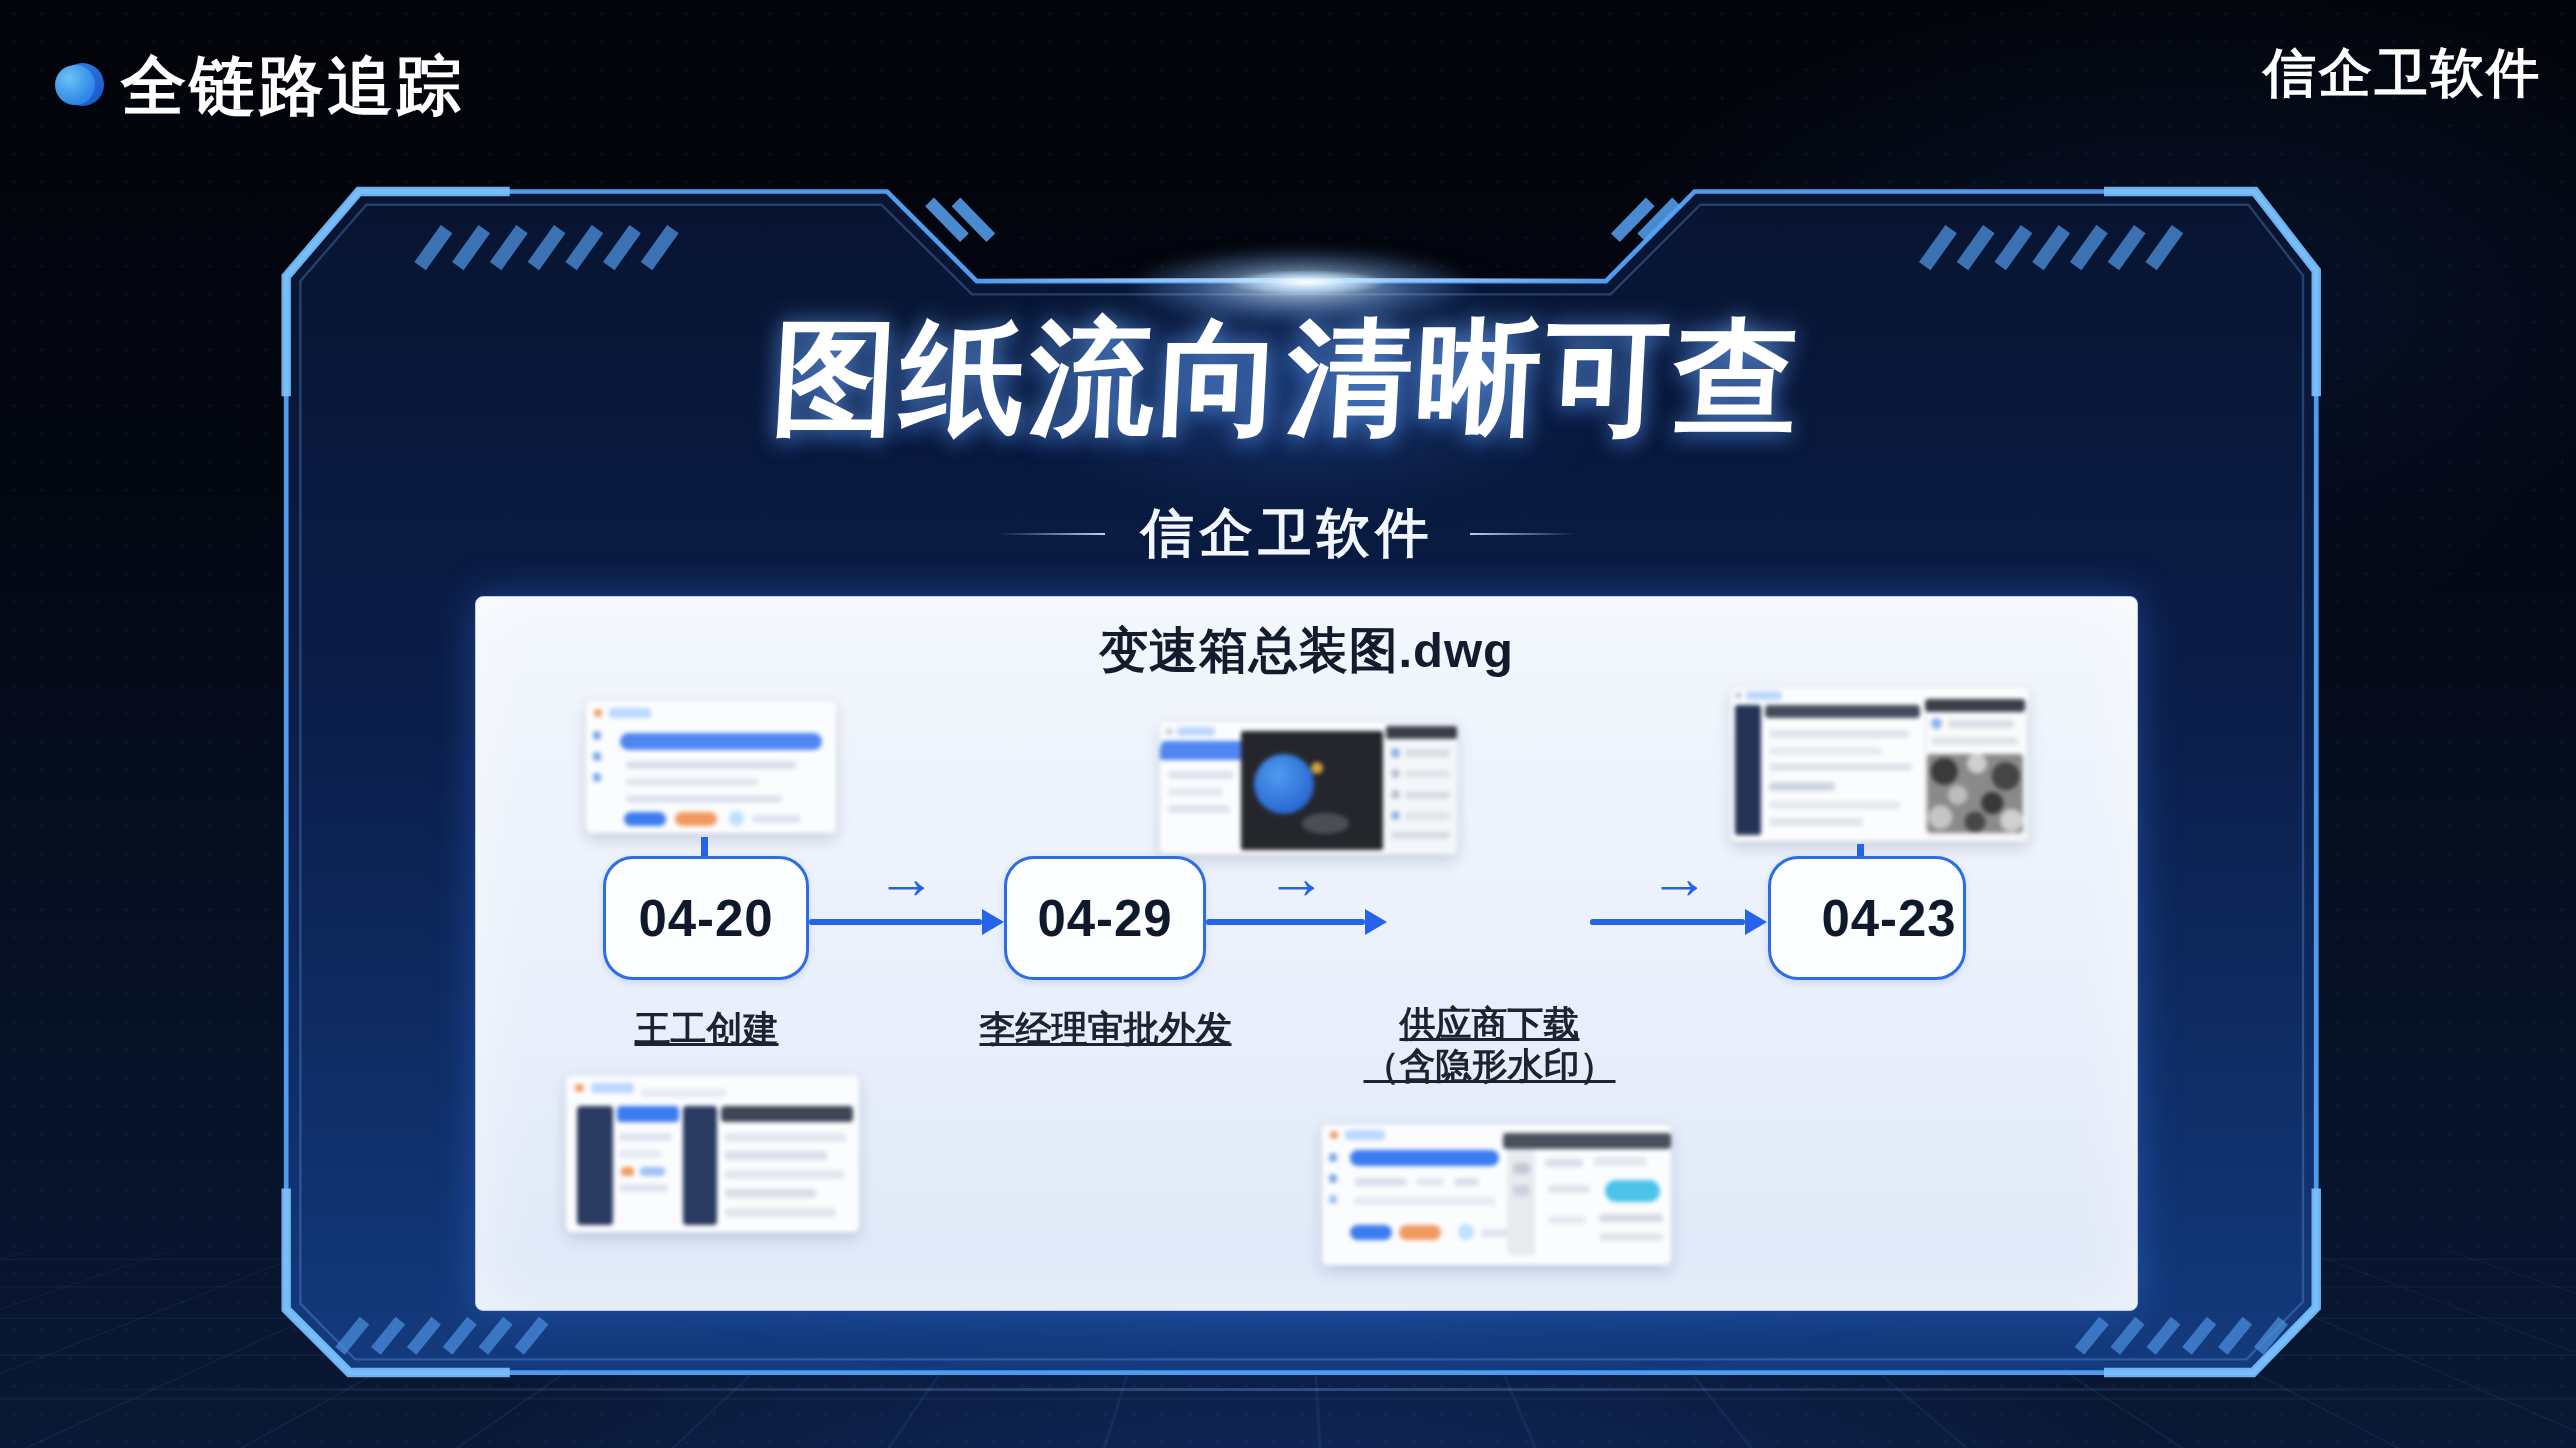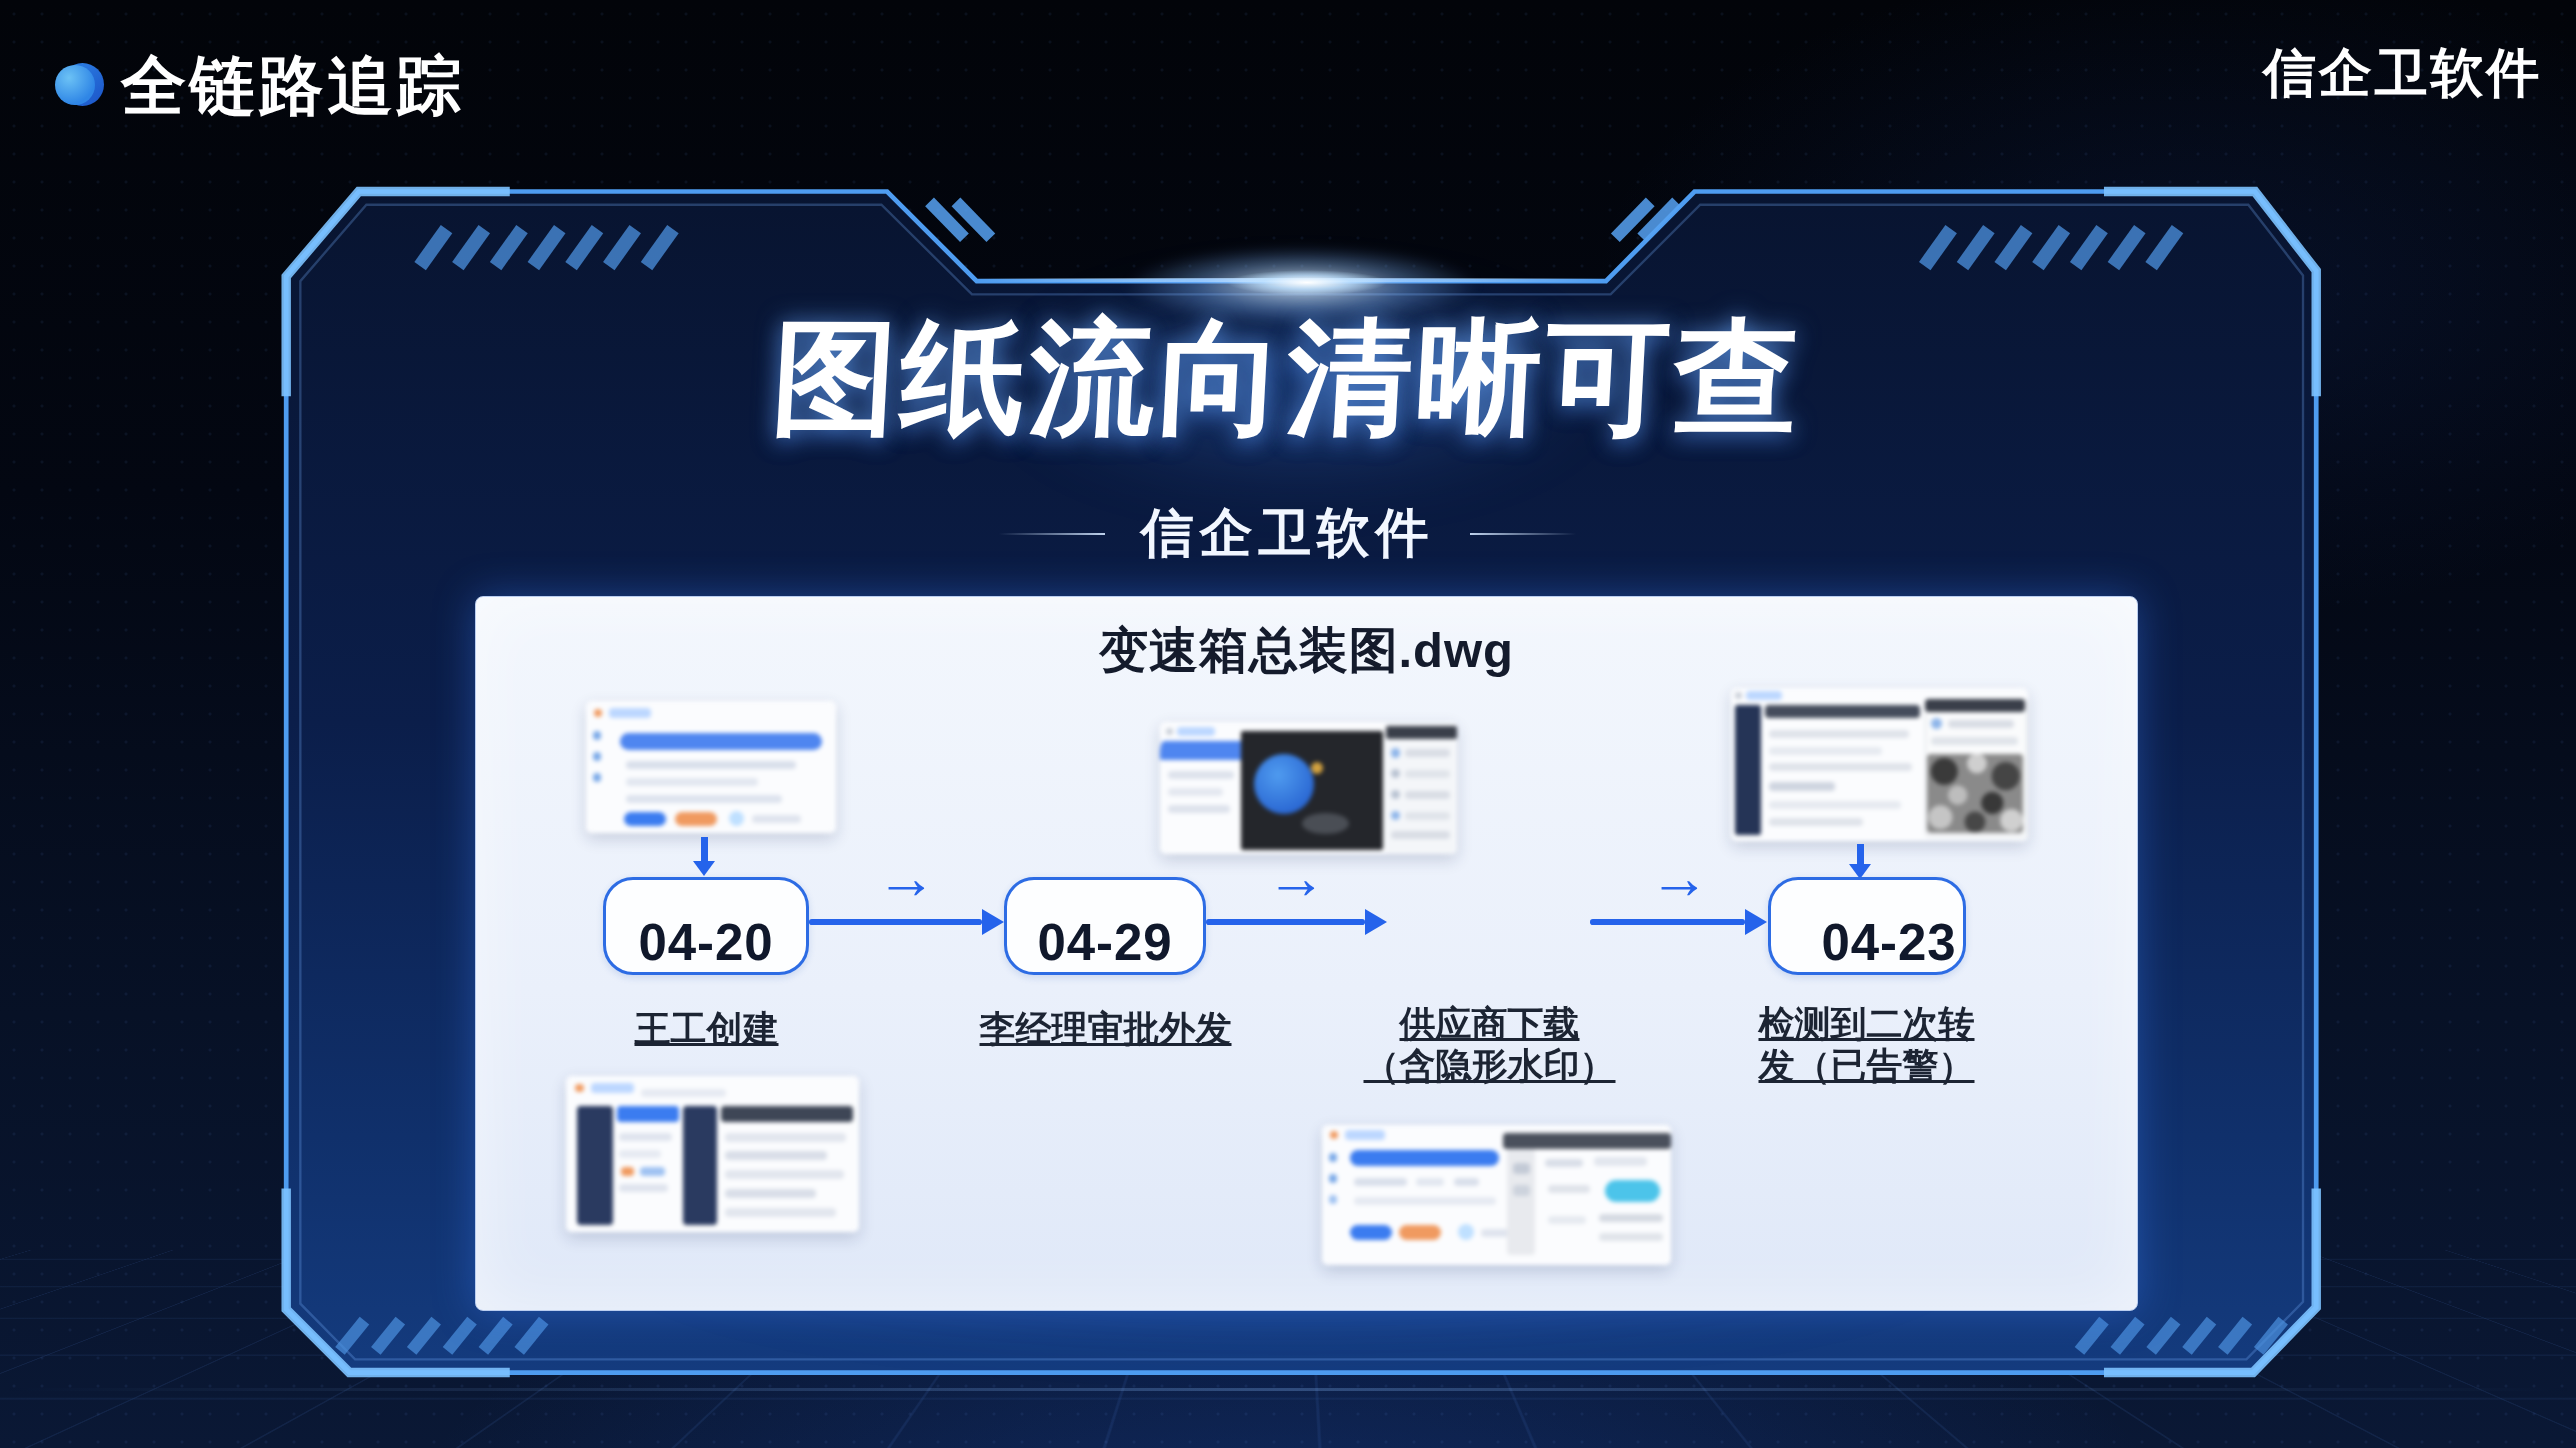--- a/index.html
+++ b/index.html
@@ -59,22 +59,22 @@
 
   
   .panel{position:absolute;left:475px;top:596px;width:1661px;height:713px;border-radius:8px;
     background:linear-gradient(180deg,#f3f7fd 0%,#eaf0fb 55%,#dfe8f8 100%);
     border:1.9px solid #b9cdf0;
     box-shadow:0 0 40px rgba(60,130,255,.38), inset 0 0 66px rgba(255,255,255,.55);}
   .panel-title{position:absolute;left:0;width:100%;top:21px;text-align:center;
     color:#141b2c;font-size:49px;font-weight:800;letter-spacing:0.9px;}
 
   
-  .pill{position:absolute;top:280px;height:98px;border-radius:30px;border:3.8px solid #2d6ce4;
-    background:#fdfeff;display:flex;align-items:flex-end;justify-content:center;
+  .pill{position:absolute;top:259px;height:124px;border-radius:30px;border:3.8px solid #2d6ce4;
+    background:#fdfeff;display:flex;align-items:center;justify-content:center;
     font-size:51px;font-weight:800;color:#10182b;letter-spacing:0.9px;
     box-shadow:0 2.8px 7.5px rgba(30,80,180,.15);box-sizing:border-box;}
   .pill.filled{background:#2d6ce4;color:#fff;}
 
   .connector{position:absolute;top:322px;height:5.7px;background:#2563eb;border-radius:2.8px;}
   .connector::after{content:"";position:absolute;right:-22px;top:-10.4px;width:0;height:0;
     border-left:22.6px solid #2563eb;border-top:13.2px solid transparent;border-bottom:13.2px solid transparent;}
   .mini-arrow{position:absolute;top:251px;width:85px;text-align:center;color:#2563eb;
     font-size:60px;font-weight:700;line-height:1;}
   .varrow{position:absolute;width:6.6px;background:#2563eb;}
@@ -327,18 +327,14 @@
   <div class="step-label" style="left:42px;">
     <span>王工创建</span>
   </div>
   <div class="step-label" style="left:825px;top:406px;">
     <span style="display:block;">供应商下载</span>
     <span style="display:block;">（含隐形水印）</span>
   </div>
   <div class="step-label" style="left:441px;">
     <span>李经理审批外发</span>
   </div>
-  <div class="step-label" style="left:1202px;top:406px;">
-    <span style="display:block;">检测到二次转</span>
-    <span style="display:block;">发（已告警）</span>
-  </div>
 </div>
 
 
 </body></html>

